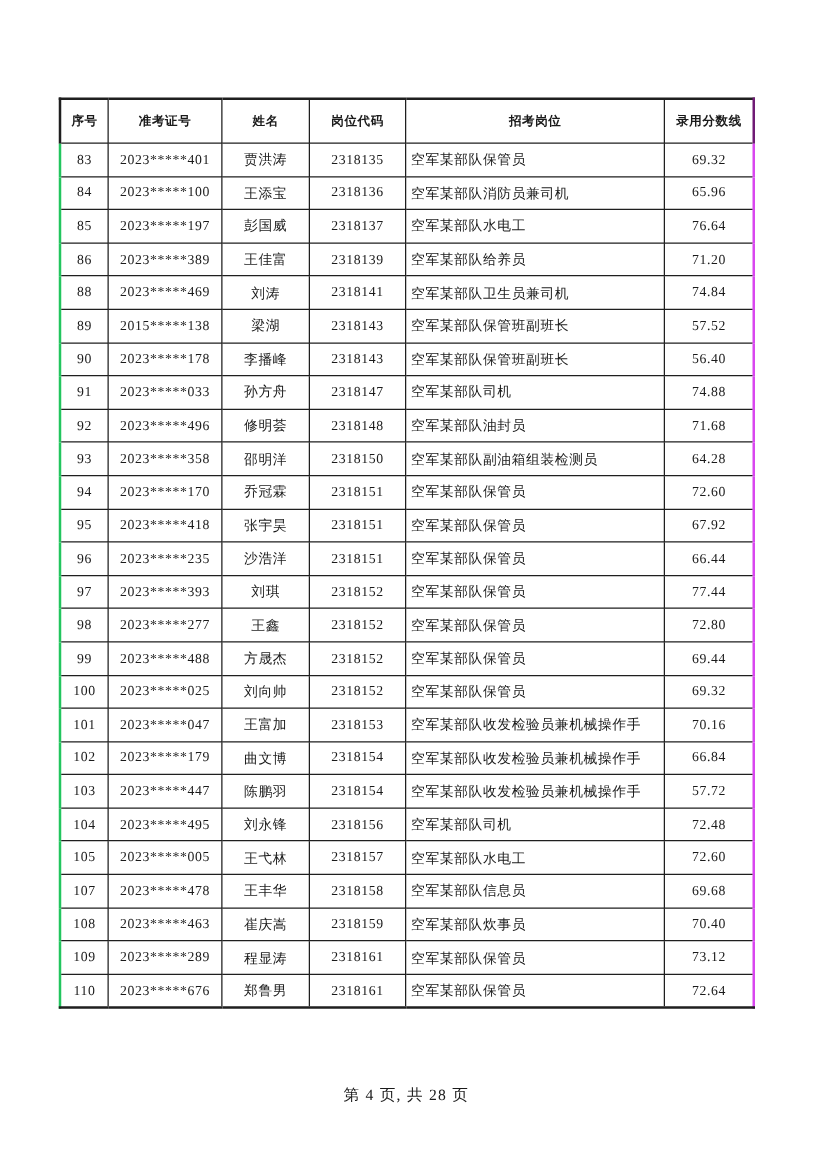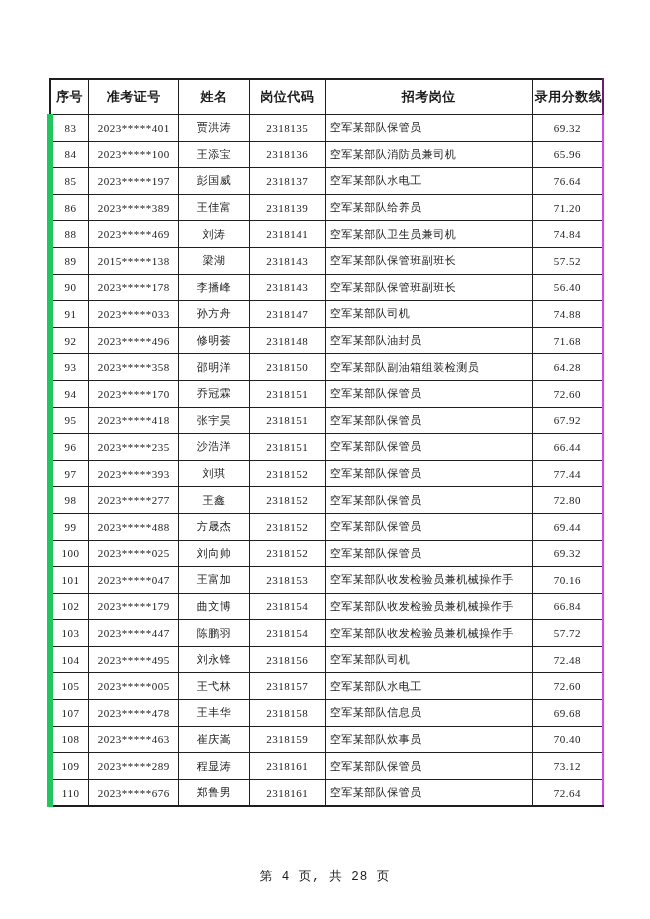--- a/index.html
+++ b/index.html
@@ -36,45 +36,44 @@
     text-align: center;
     vertical-align: middle;
     padding: 0 2px;
     overflow: hidden;
     white-space: nowrap;
     letter-spacing: 0.5px;
   }
   table.score-table thead th {
     height: 34px;
     font-weight: bold;
-    font-size: 13px;
+    font-size: 10px;
     border-top: 2px solid #1f1f1f;
   }
   table.score-table thead th:first-child { border-left: 2px solid #1f1f1f; }
   table.score-table thead th:last-child  { border-right: 2px solid #701a75; }
   table.score-table tbody td {
     height: 25.6px;
   }
-  table.score-table tbody td:first-child { border-left: 6px solid #22c55e; }
+  table.score-table tbody td:first-child { border-left: 2px solid #22c55e; }
   table.score-table tbody td:last-child  { border-right: 2px solid #d946ef; }
   table.score-table tbody tr:last-child td { border-bottom: 2px solid #1f1f1f; border-radius: 12px; }
   table.score-table td.left {
     text-align: left;
     padding-left: 4px;
   }
   .page-footer {
     position: absolute;
     left: 0;
     top: 868px;
     width: 650px;
     text-align: center;
     font-size: 12.5px;
     letter-spacing: 1px;
     color: #1a1a1a;
-    font-family: Liberation Mono, monospace;
   }
 </style>
 </head>
 <body>
 
 <div class="page">
 
   <table class="score-table">
     <colgroup>
       <col style="width:7.0%">

